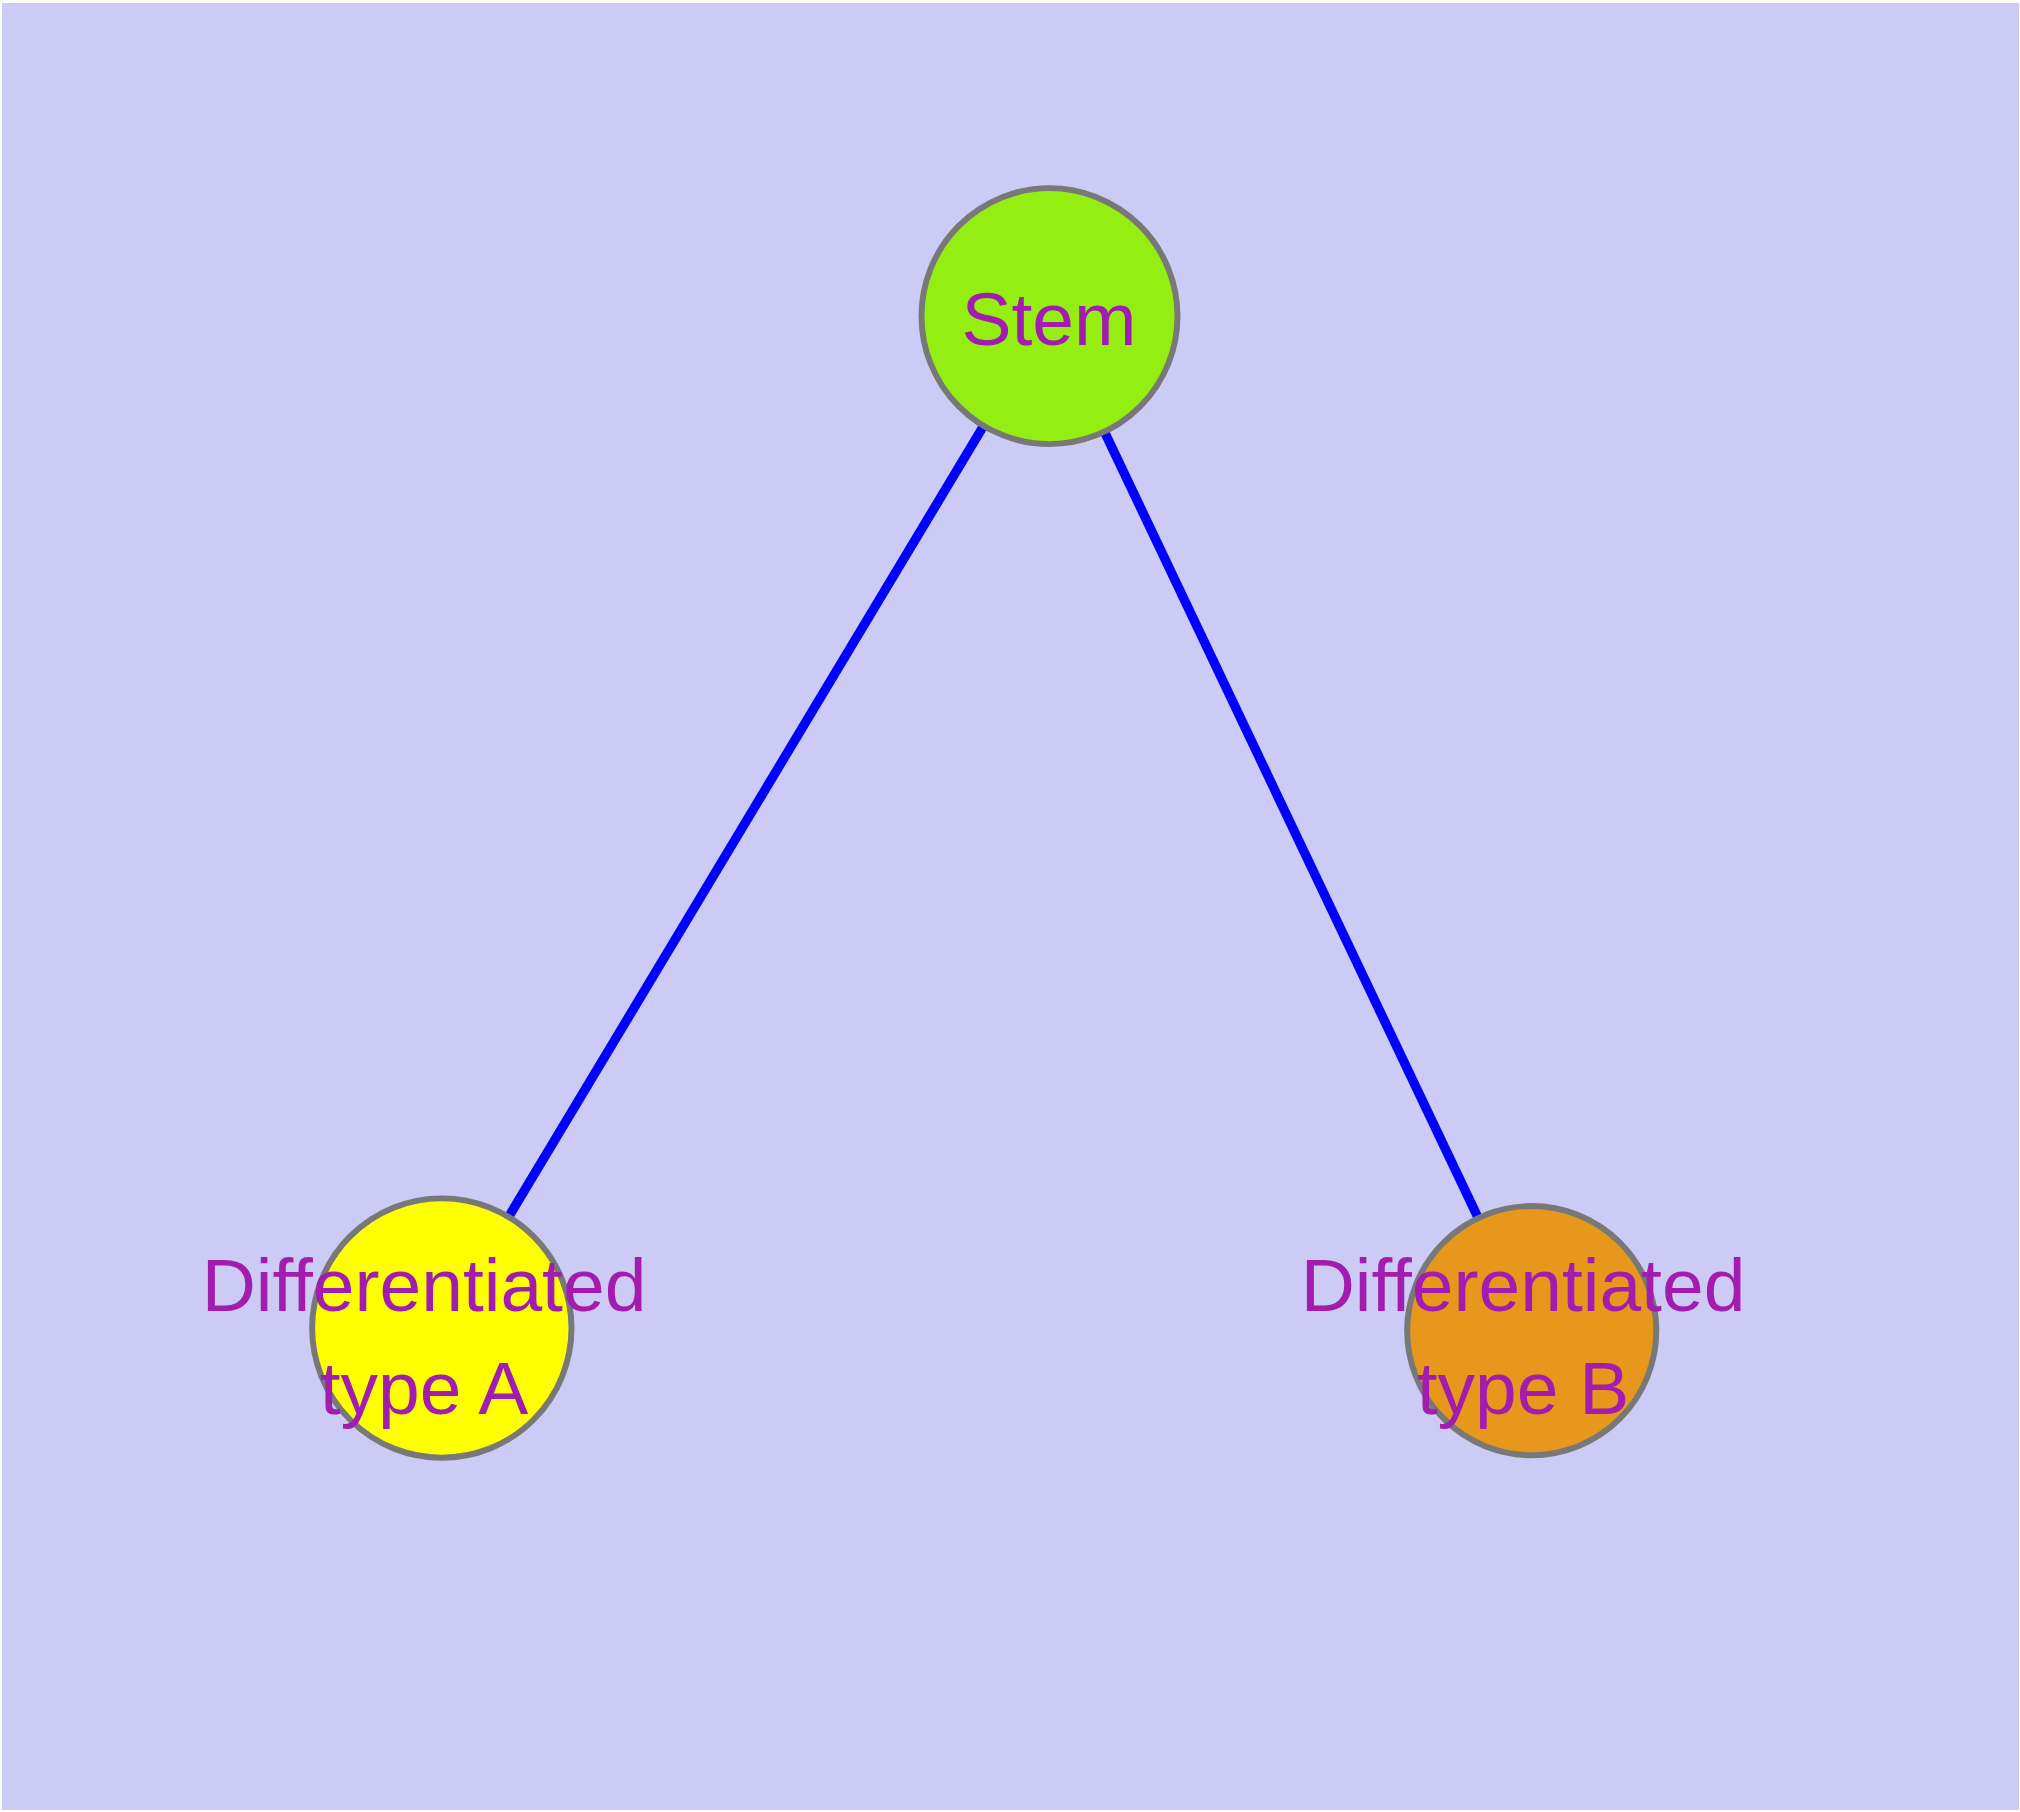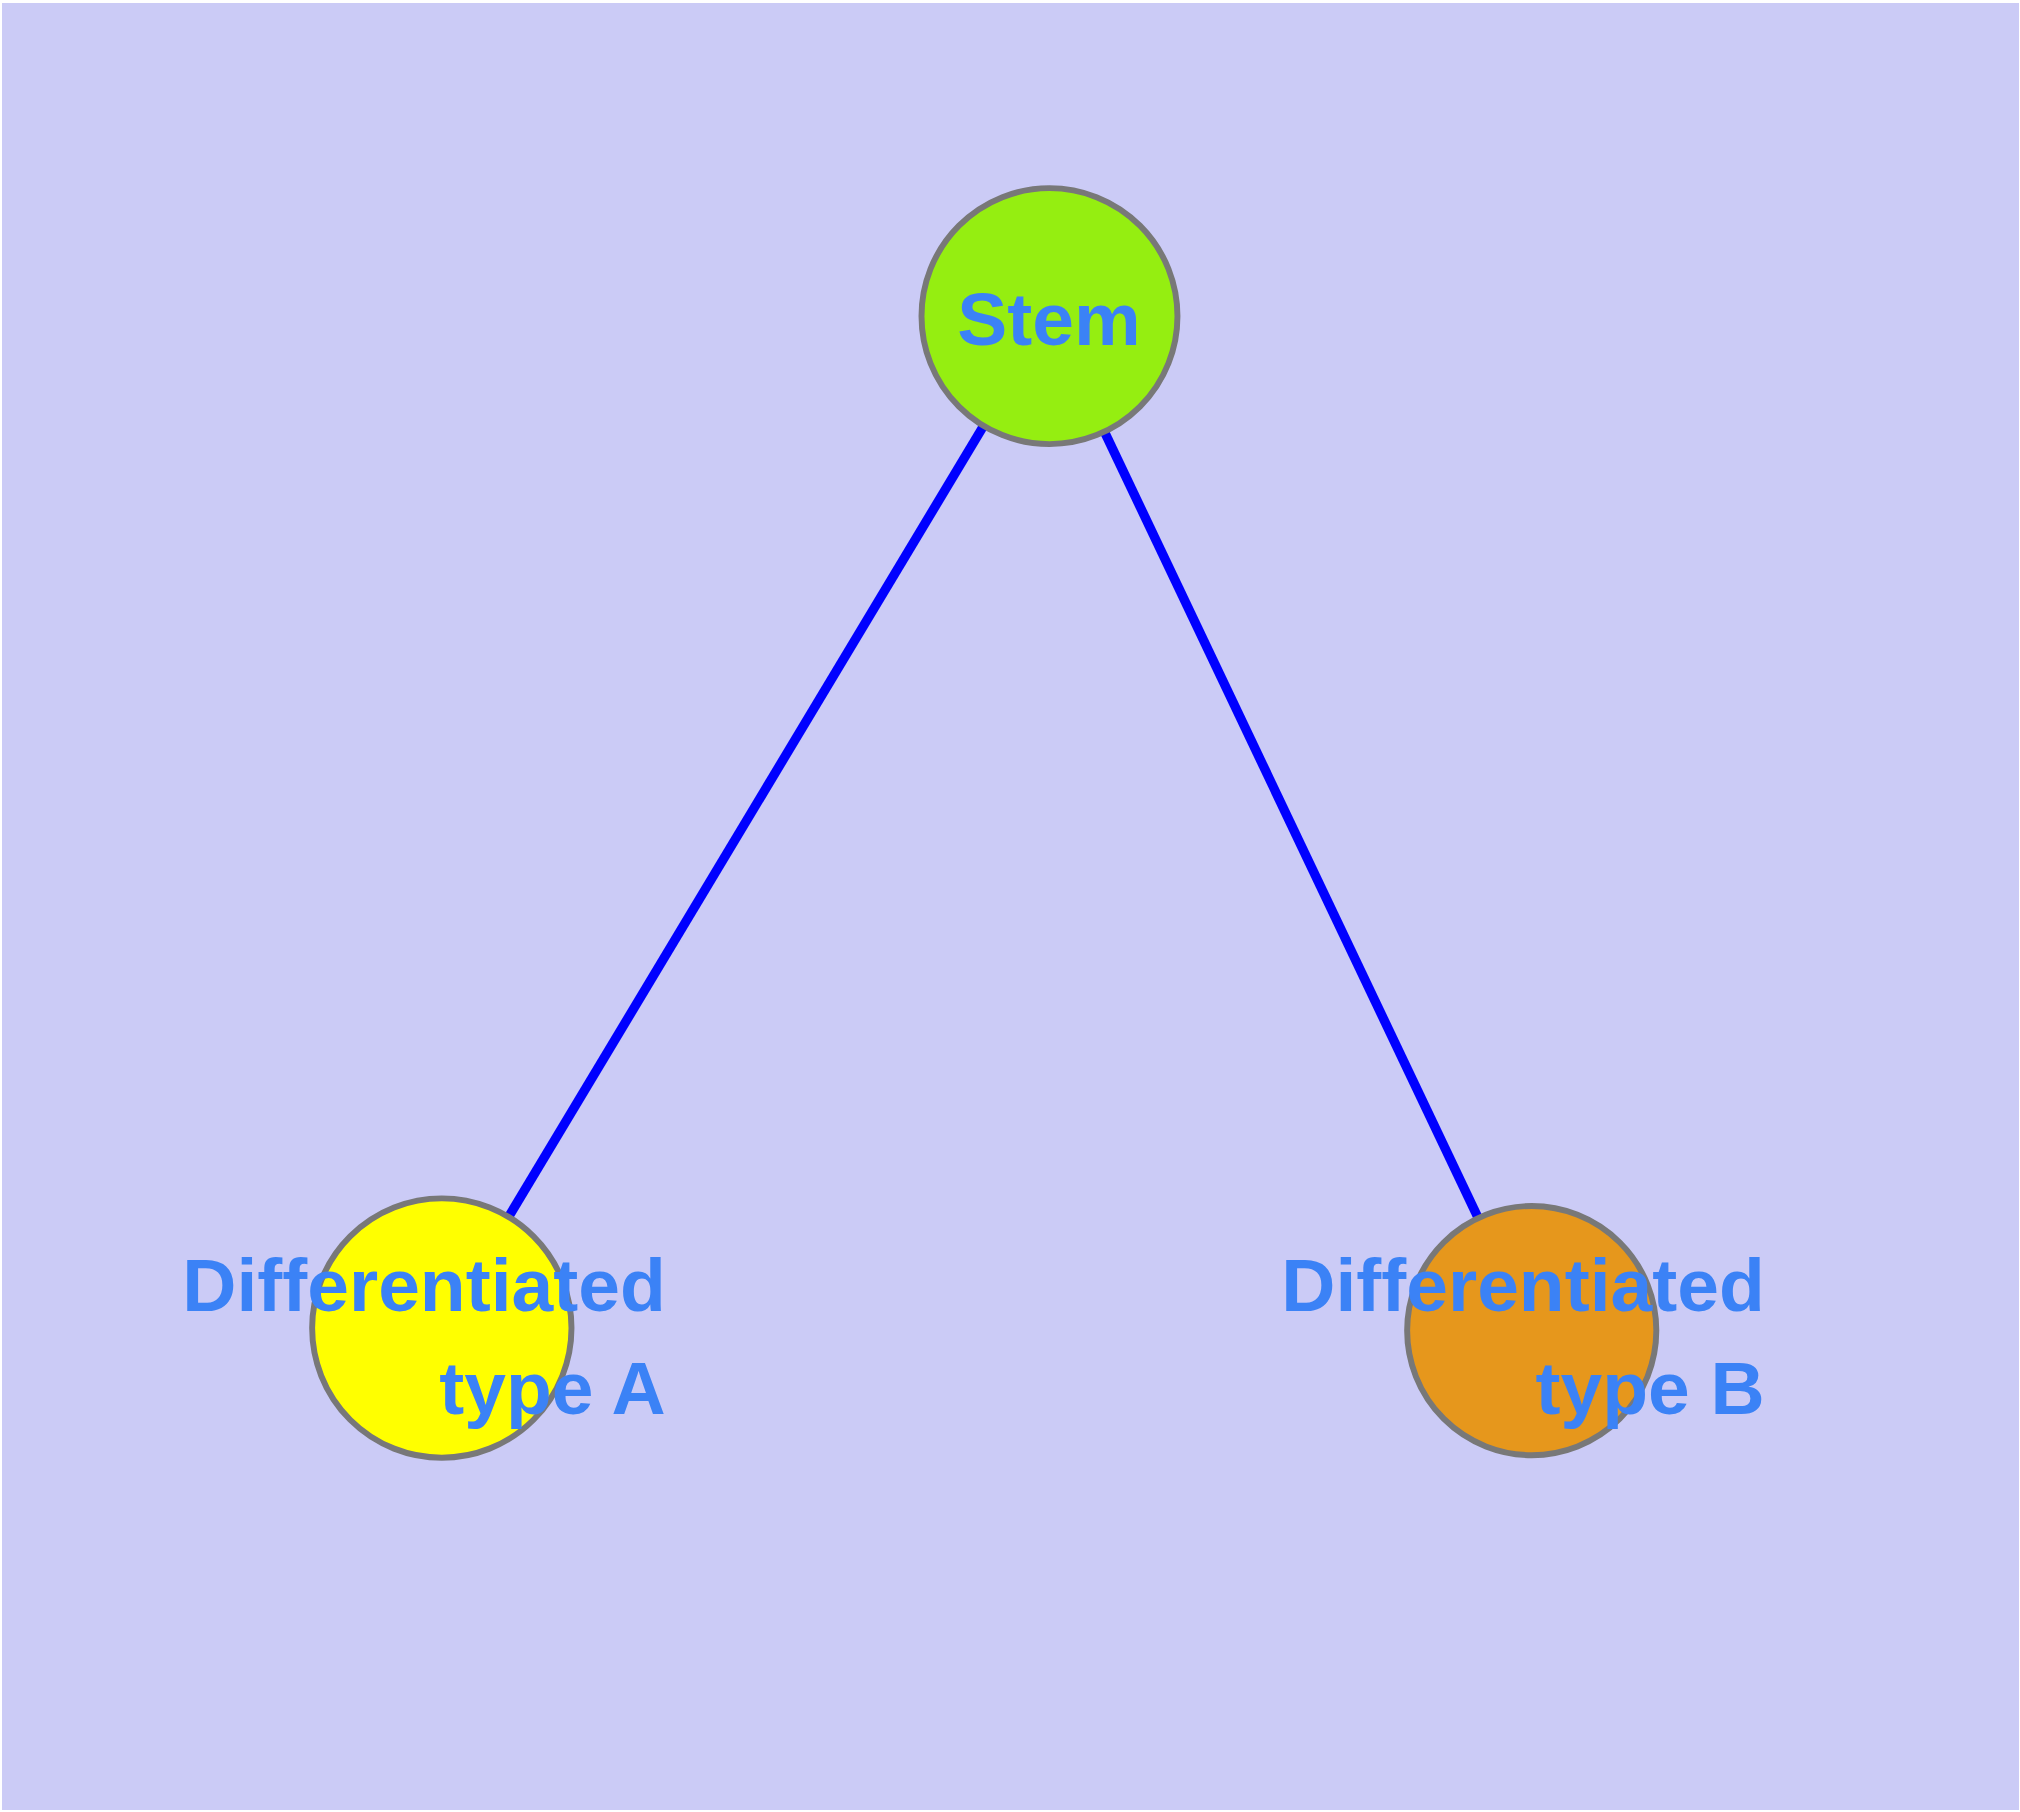--- a/index.html
+++ b/index.html
@@ -27,26 +27,26 @@
     position: absolute;
     left: 0;
     top: 0;
     width: 2021px;
     height: 1812px;
     display: block;
   }
   .node-label {
     position: absolute;
     transform: translate(-50%, -50%);
-    text-align: right;
+    text-align: center;
     white-space: pre-line;
-    font-weight: bold;
+    font-weight: normal;
     font-size: 75px;
     line-height: 1.375;
-    color: #3b82f6;
+    color: #a21caf;
     z-index: 2;
   }
   #label-stem   { left: 1049px; top: 320px; }
   #label-type-a { left: 424px;  top: 1337px; }
   #label-type-b { left: 1523px; top: 1337px; }
 </style>
 </head>
 <body>
 
 <div class="figure">

